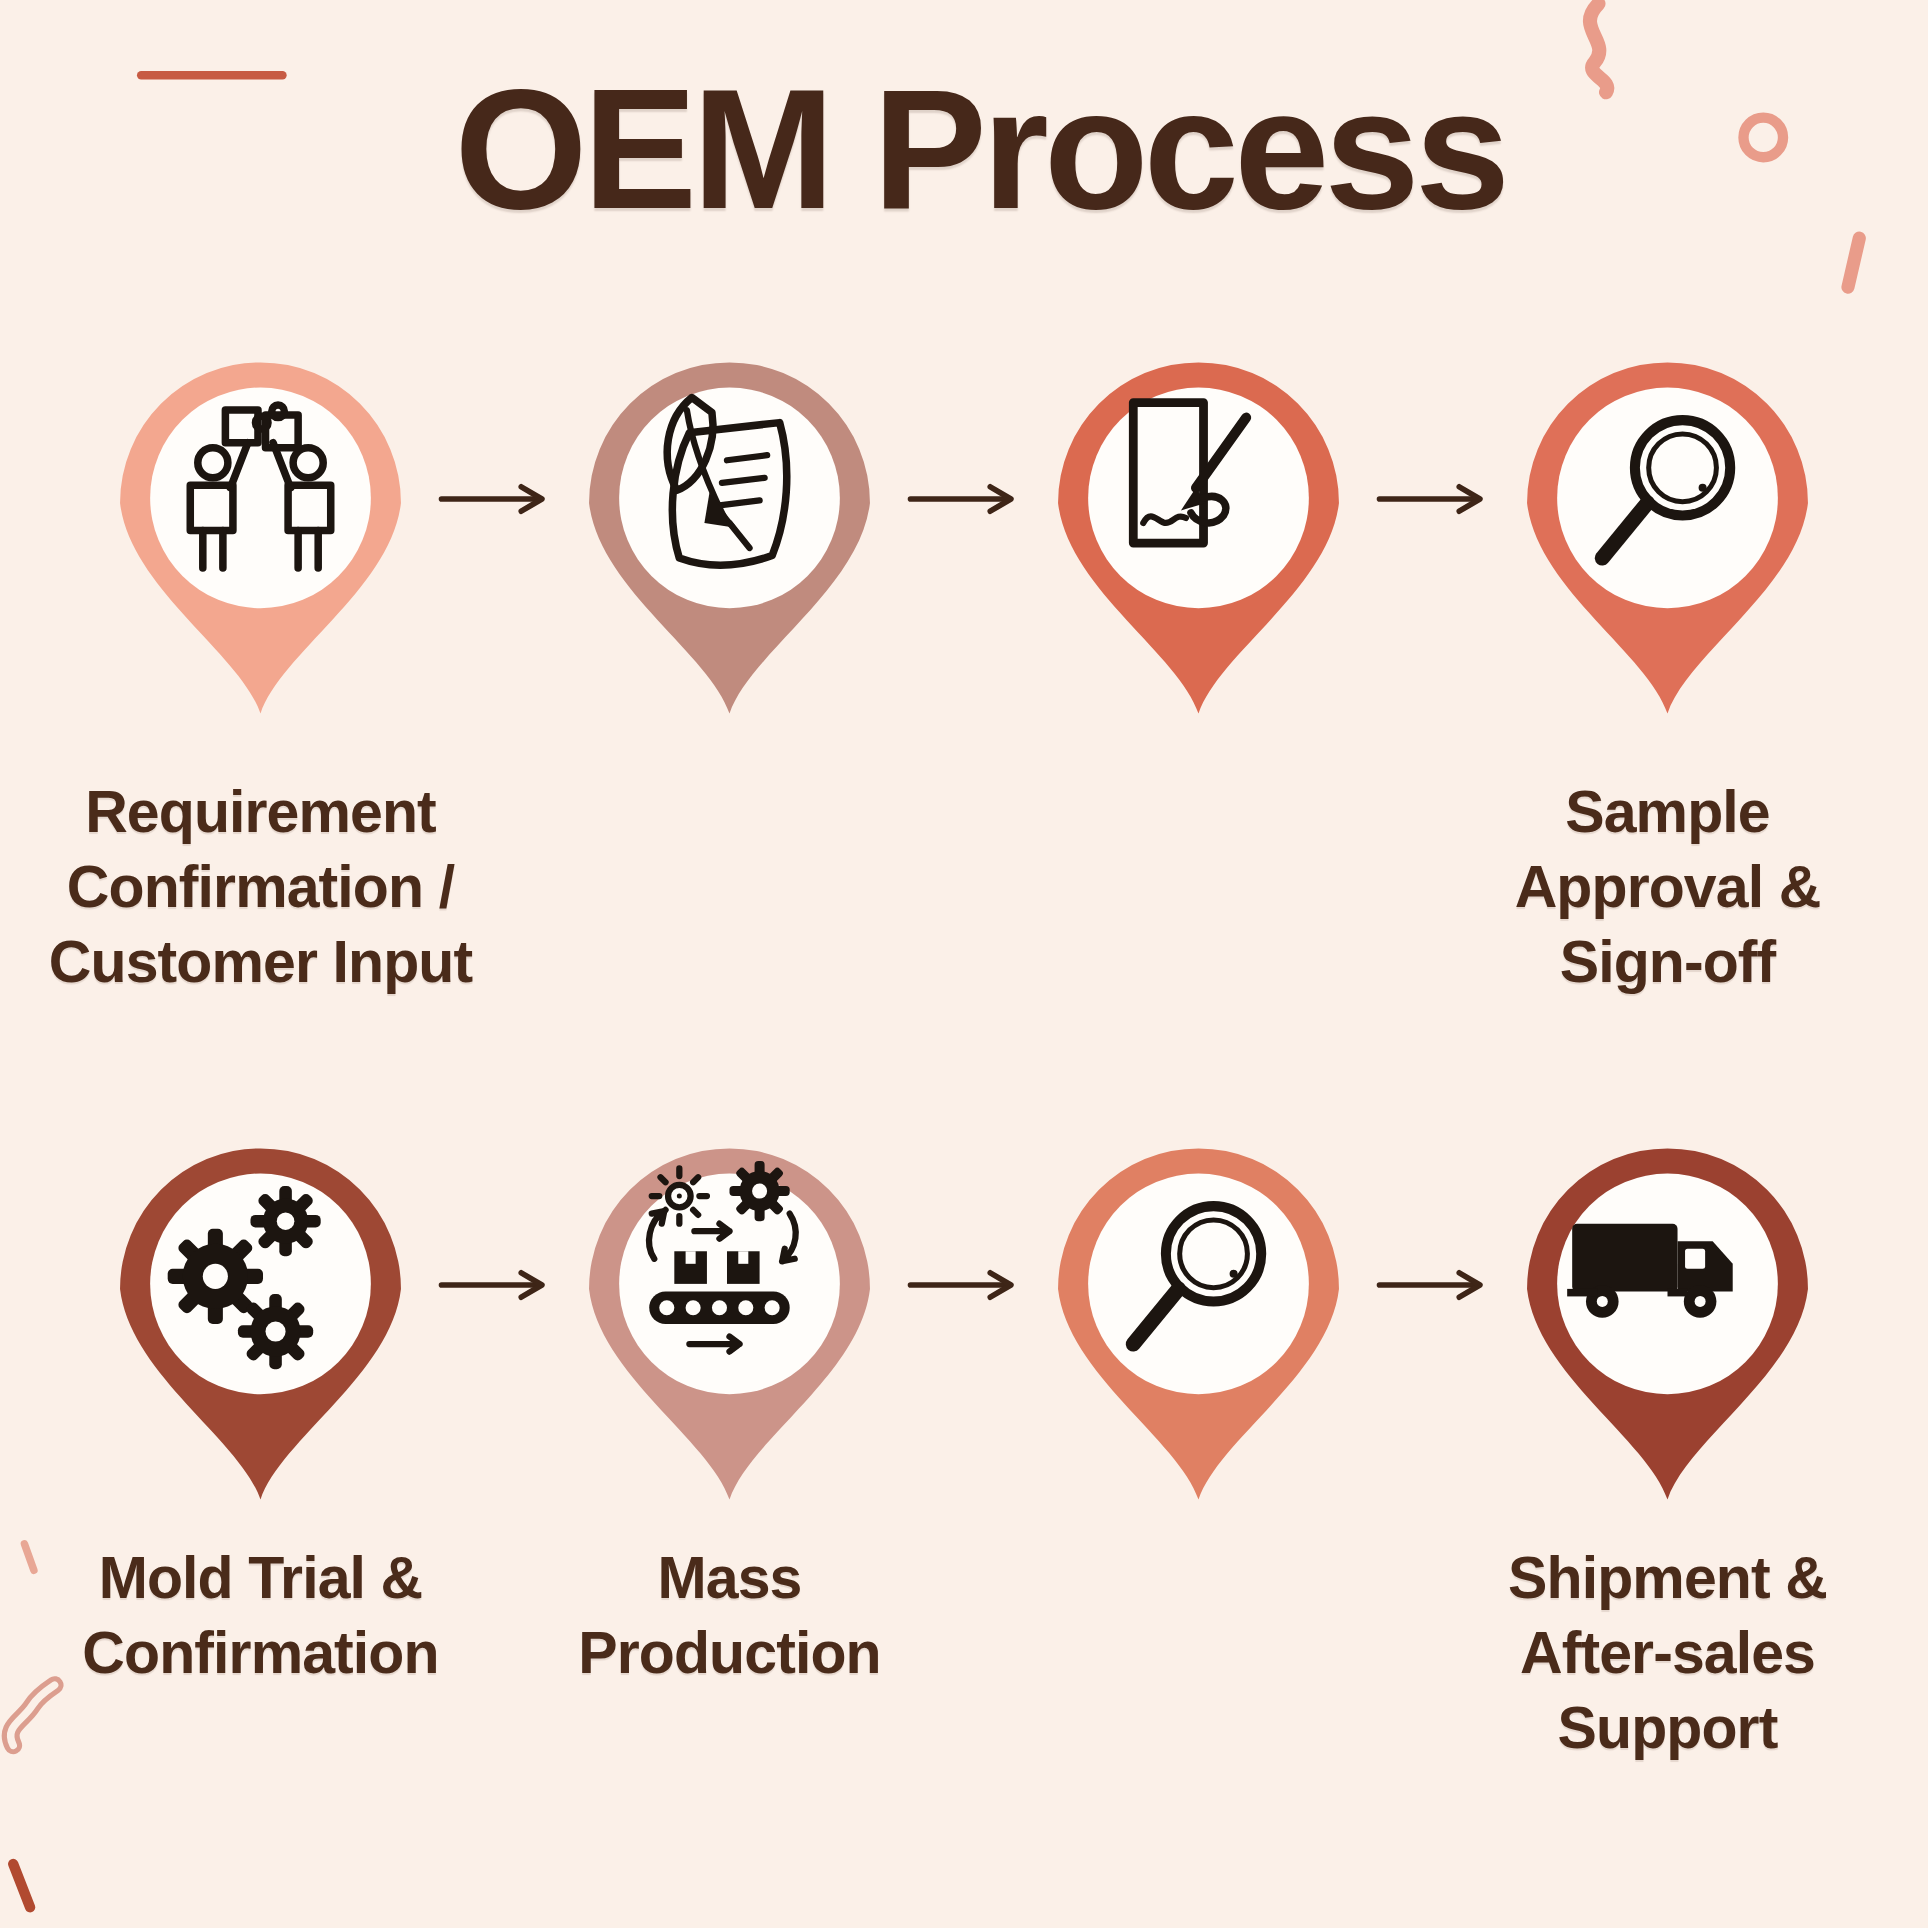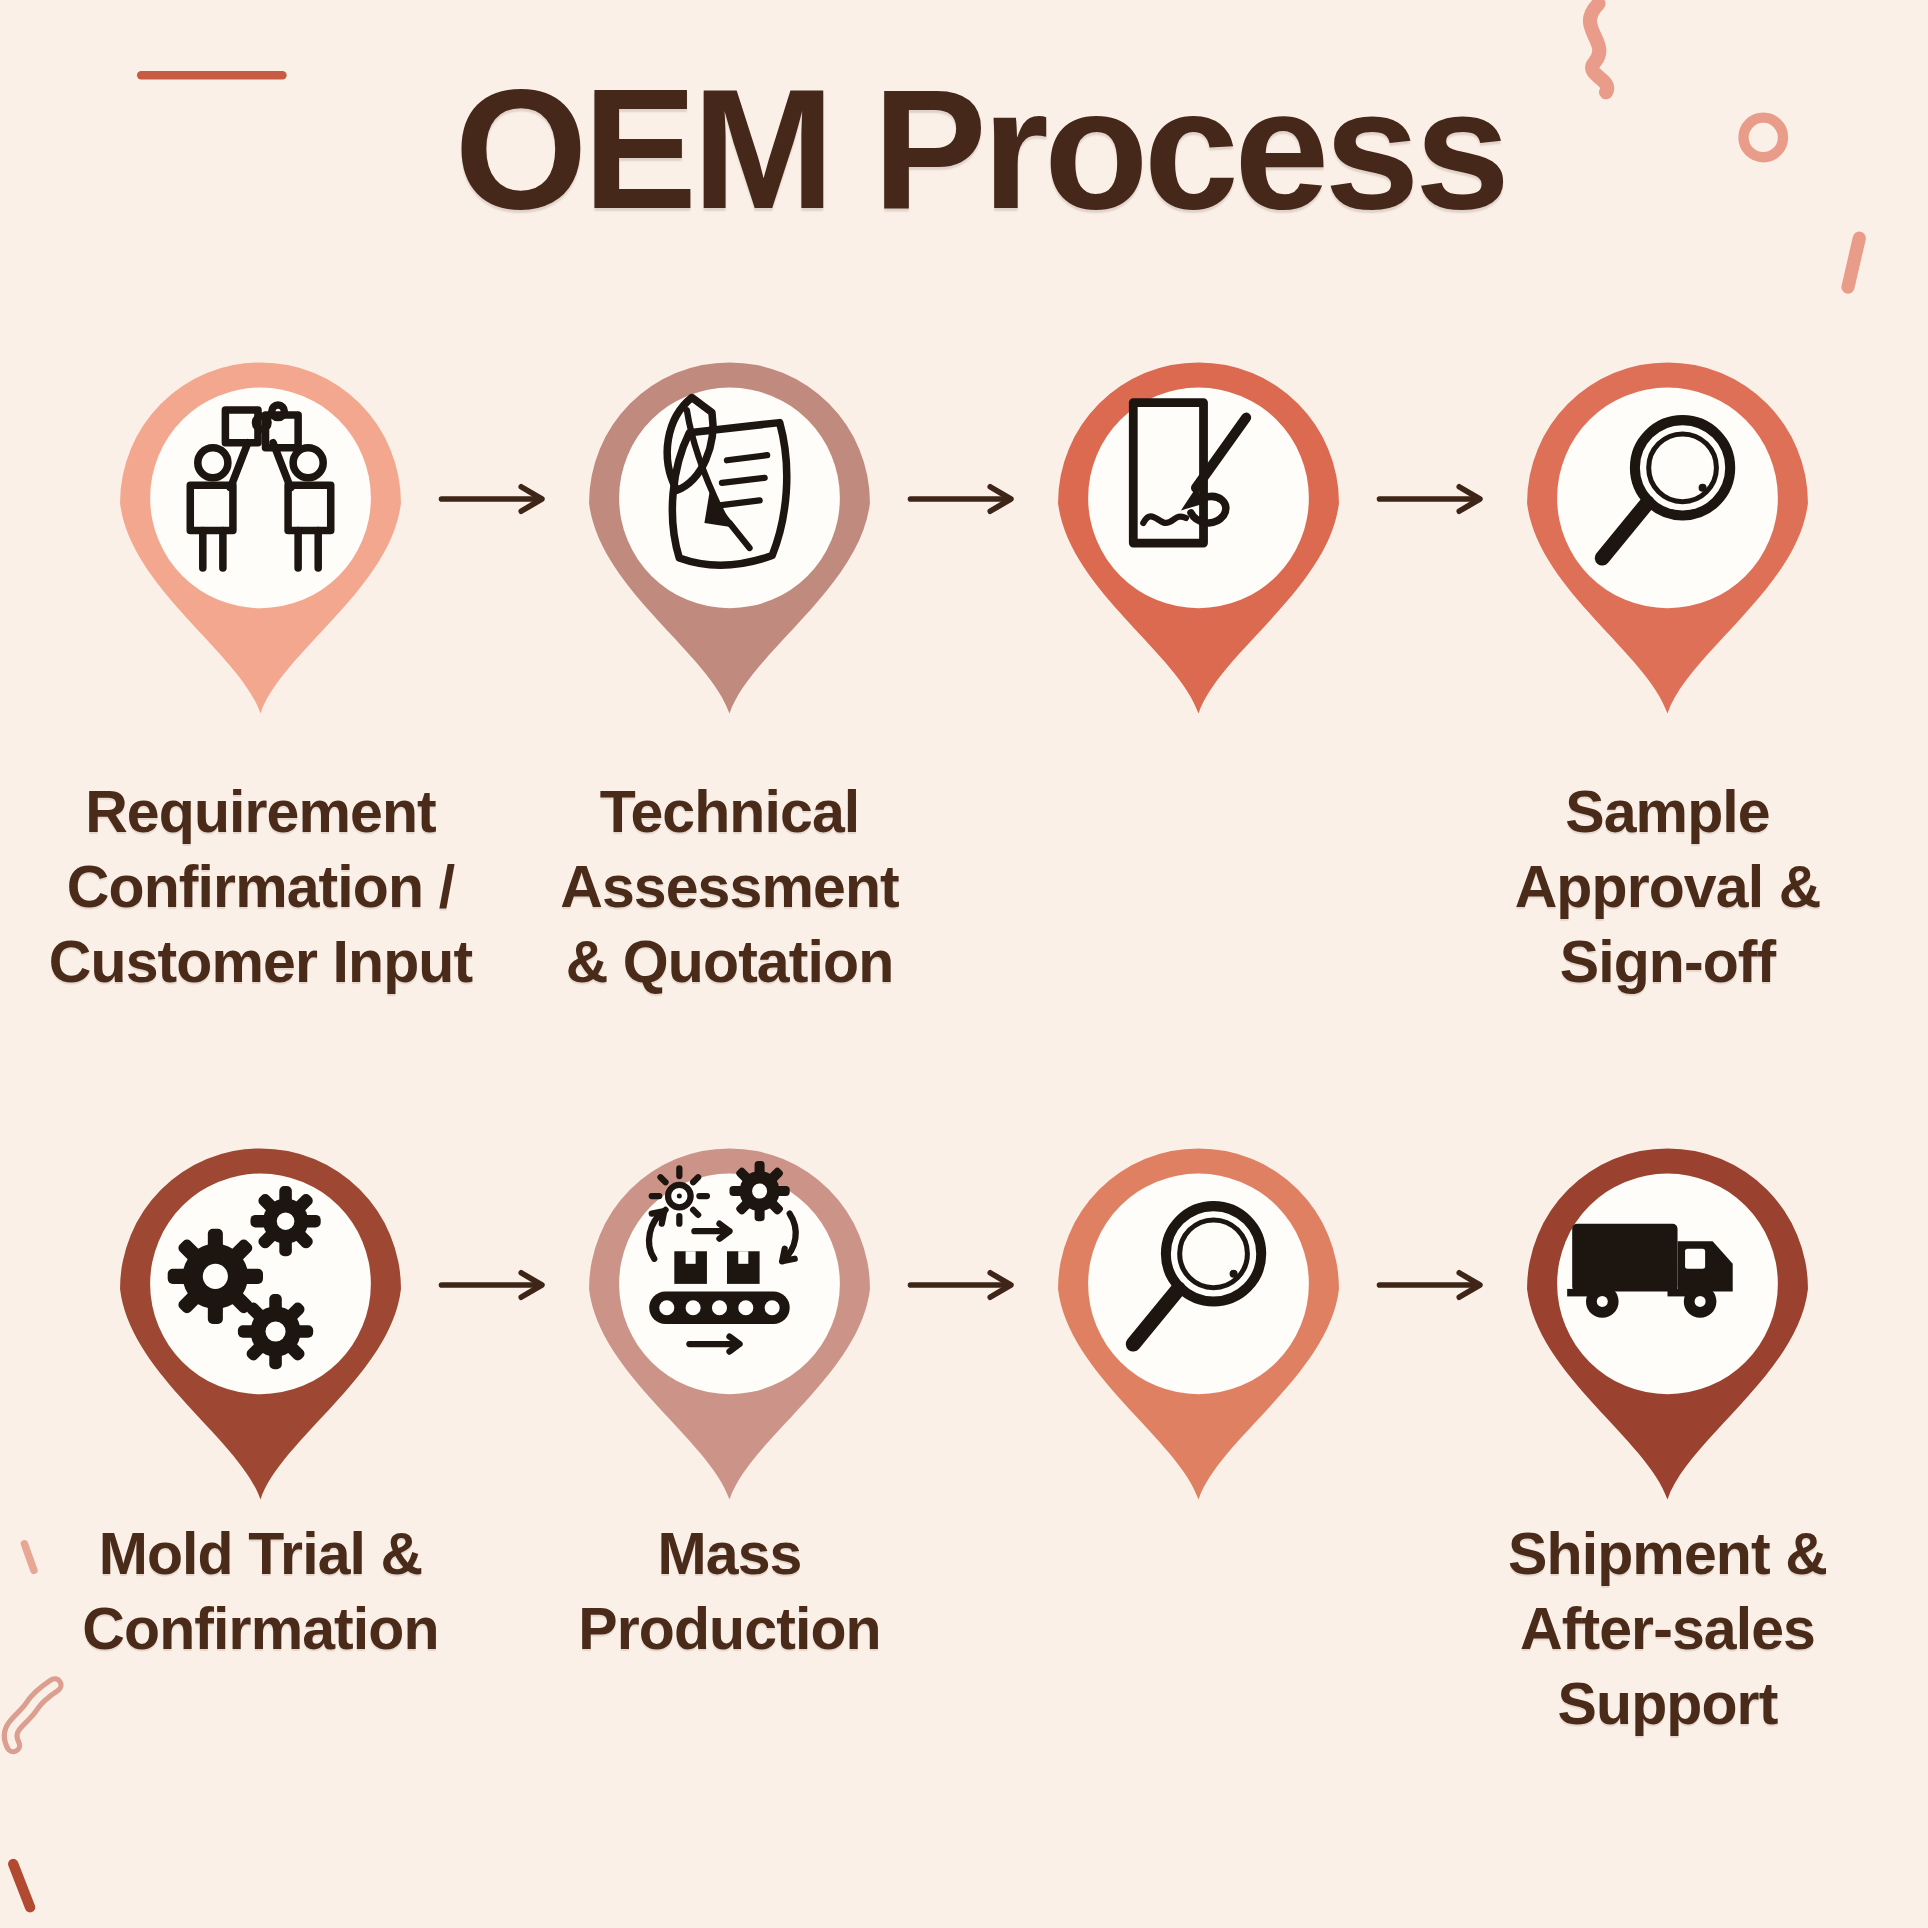--- a/index.html
+++ b/index.html
@@ -27,21 +27,21 @@
   }
   .pin{width:301px;height:377px;display:block;}
   .ink{color:#1C1510;}
   .step-label{
     font-size:59px;font-weight:bold;line-height:1.27;
     color:#4A2B1A;text-align:center;white-space:pre-line;
     letter-spacing:-0.9px;
     text-shadow:0 1.9px 0.9px rgba(70,40,26,.12);
   }
   .row-1 .step-label{margin-top:51px;}
-  .row-2 .step-label{margin-top:7px;}
+  .row-2 .step-label{margin-top:31px;}
   .arrow{position:absolute;width:122px;height:38px;}
   .arrow.r1{top:480px;}
   .arrow.r2{top:1266px;}
   .arrow.a1{left:434px;}
   .arrow.a2{left:903px;}
   .arrow.a3{left:1372px;}
   .decor{position:absolute;top:0;left:0;width:1928px;height:1928px;pointer-events:none;}
 </style>
 </head>
 <body>
@@ -80,23 +80,20 @@
       <circle cx="60" cy="60" r="44" fill="#FFFDFA"></circle>
       <g class="ink" stroke="currentColor" fill="none" stroke-width="3" stroke-linecap="round" stroke-linejoin="round">
         <path d="M40 84 C35 68 37 48 44 34 L80 30 C85 48 83 68 77 83 C63 88 51 88 40 84 Z"></path>
         <path d="M59 45 L75 43 M57 54 L74 52 M56 63 L72 61" stroke-width="2.5"></path>
         <path d="M45 20 C35 28 32 44 39 57 C49 53 55 39 53 26 Z"></path>
         <path d="M43 25 C45 38 50 52 58 68" stroke-width="2.5"></path>
         <path d="M52 58 L63 72 L50 70 Z" fill="currentColor" stroke="none"></path>
         <path d="M60 70 L68 80" stroke-width="2.5"></path>
       </g>
     </svg>
-    <div class="step-label">Technical
-Assessment
-&amp; Quotation</div>
   </div>
 
   <div class="step">
     <svg class="pin" viewBox="0 0 120 150">
       <path d="M60 146 C52 122 8 96 4 62 A56 56 0 1 1 116 62 C112 96 68 122 60 146 Z" fill="#DB6A50"></path>
       <circle cx="60" cy="60" r="44" fill="#FFFDFA"></circle>
       <g class="ink" stroke="currentColor" fill="none" stroke-width="3.5" stroke-linecap="round" stroke-linejoin="round">
         <rect x="34" y="22" width="28" height="56"></rect>
         <path d="M79 28 L59 56" stroke-width="4"></path>
         <path d="M59 56 L53 65 L63 62 Z" fill="currentColor" stroke="none"></path>

